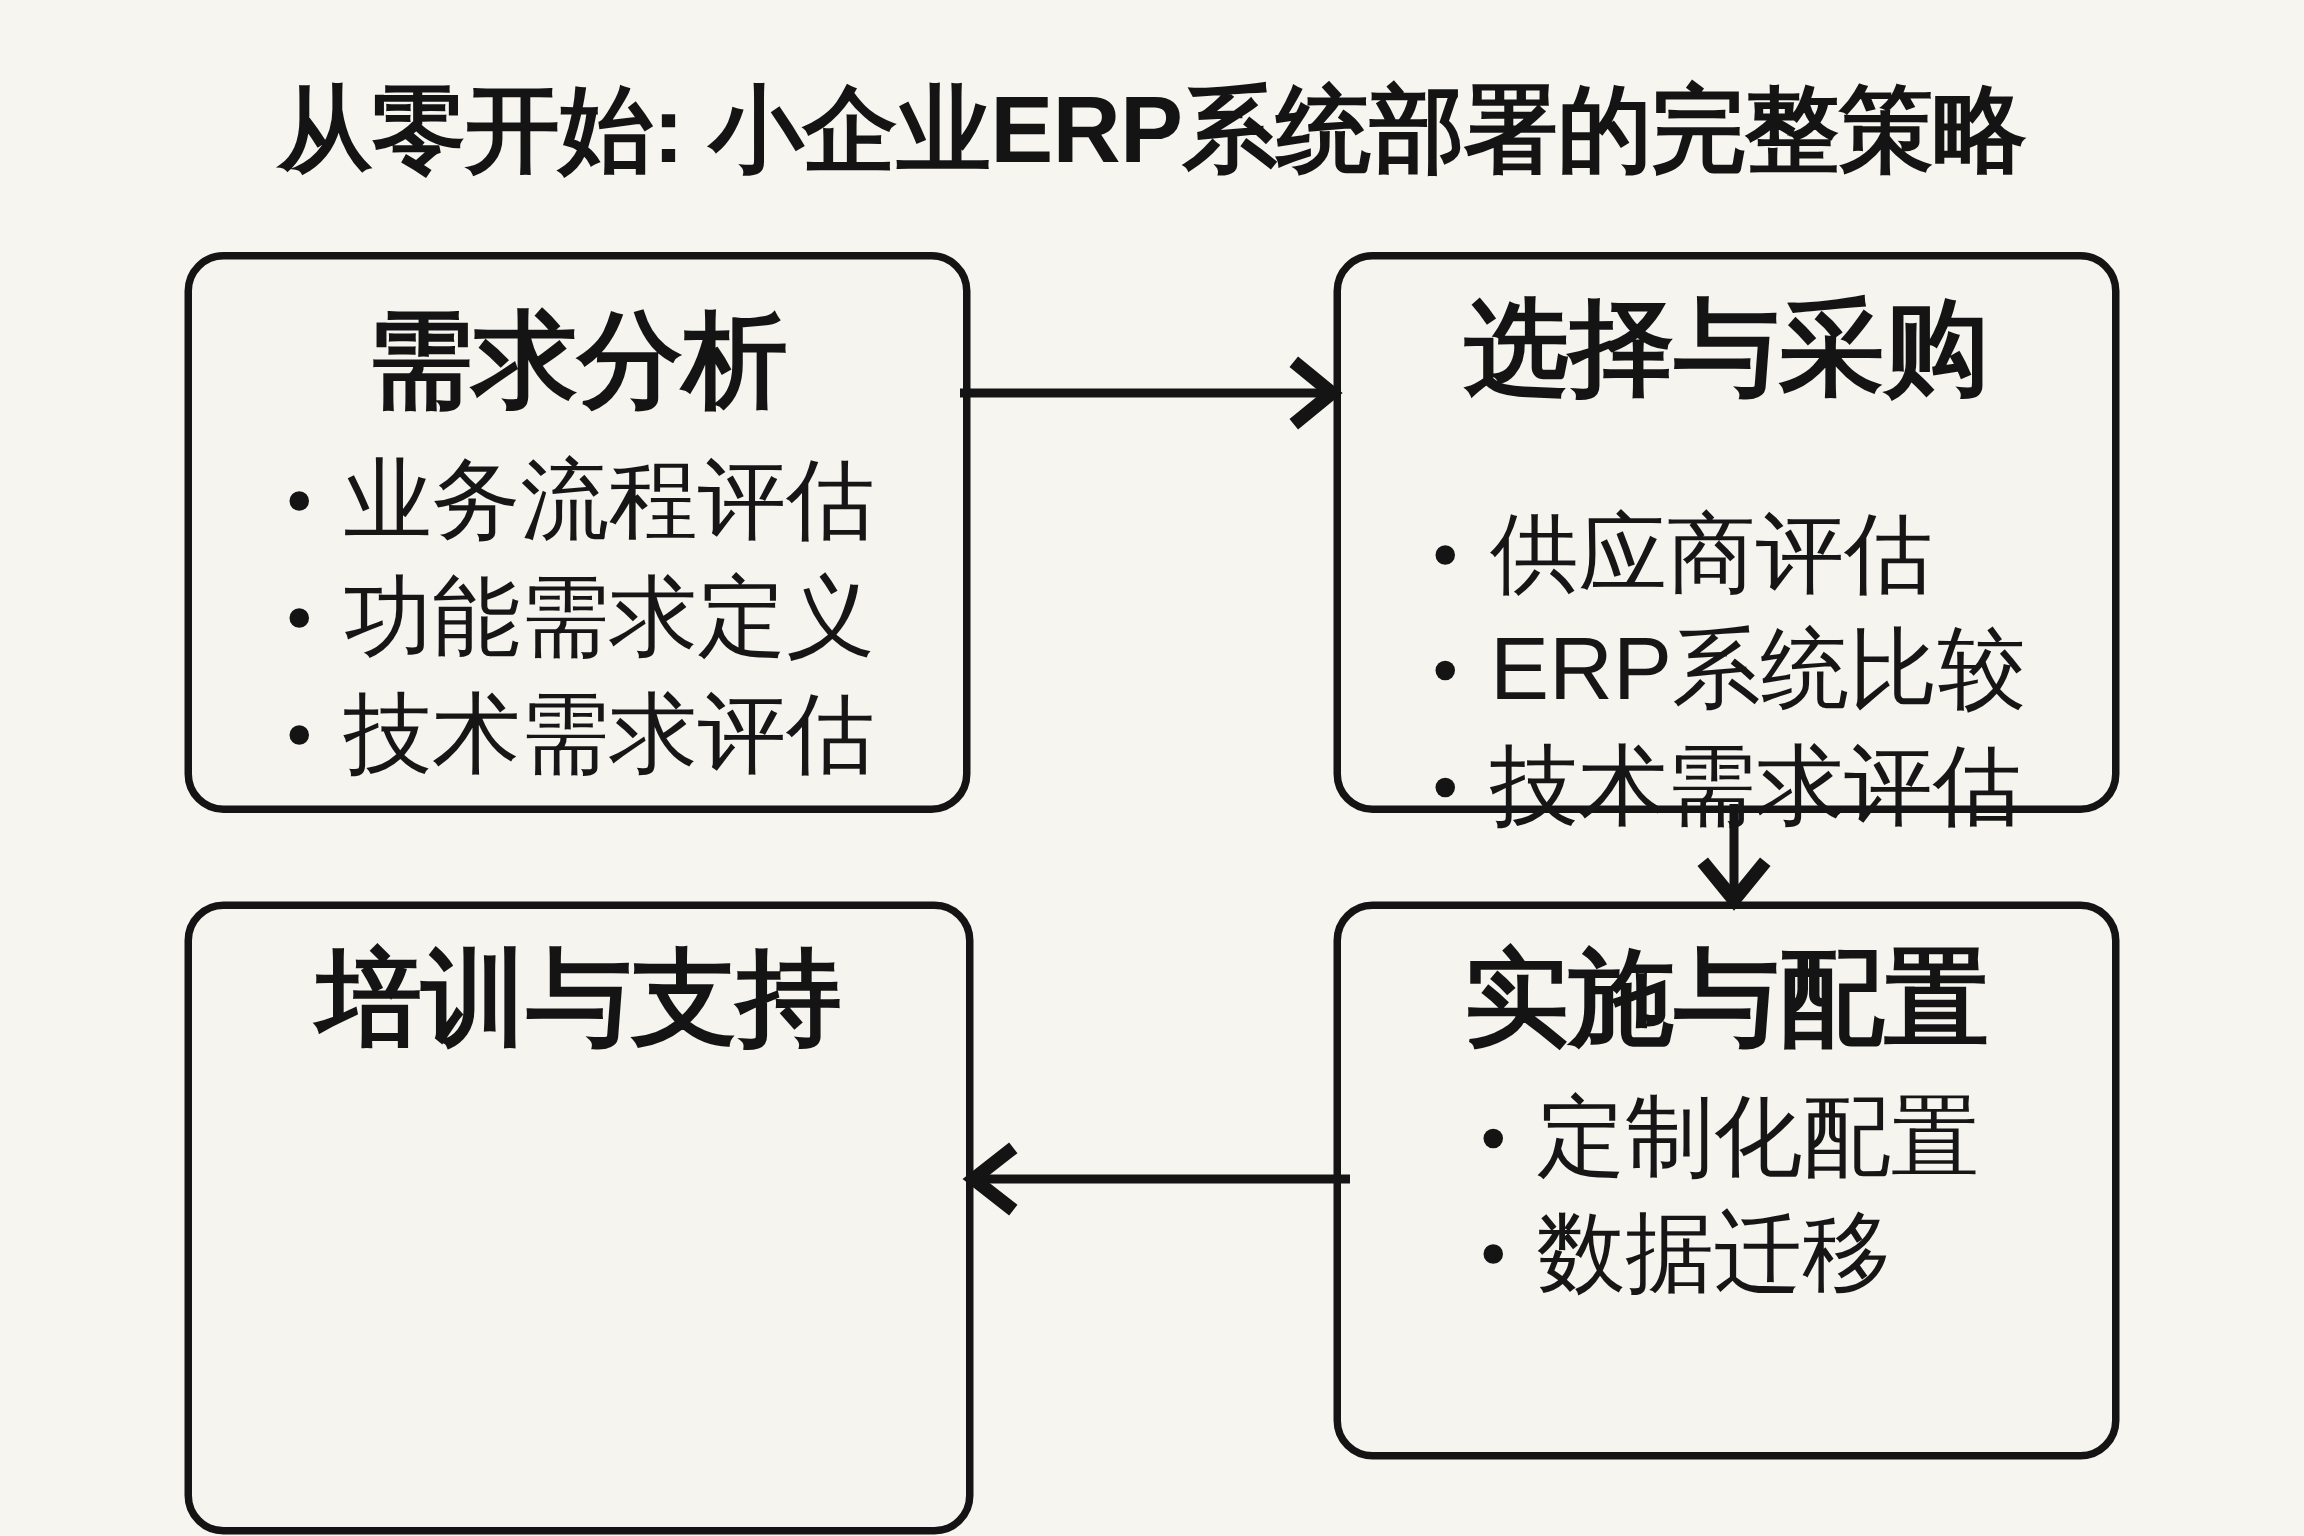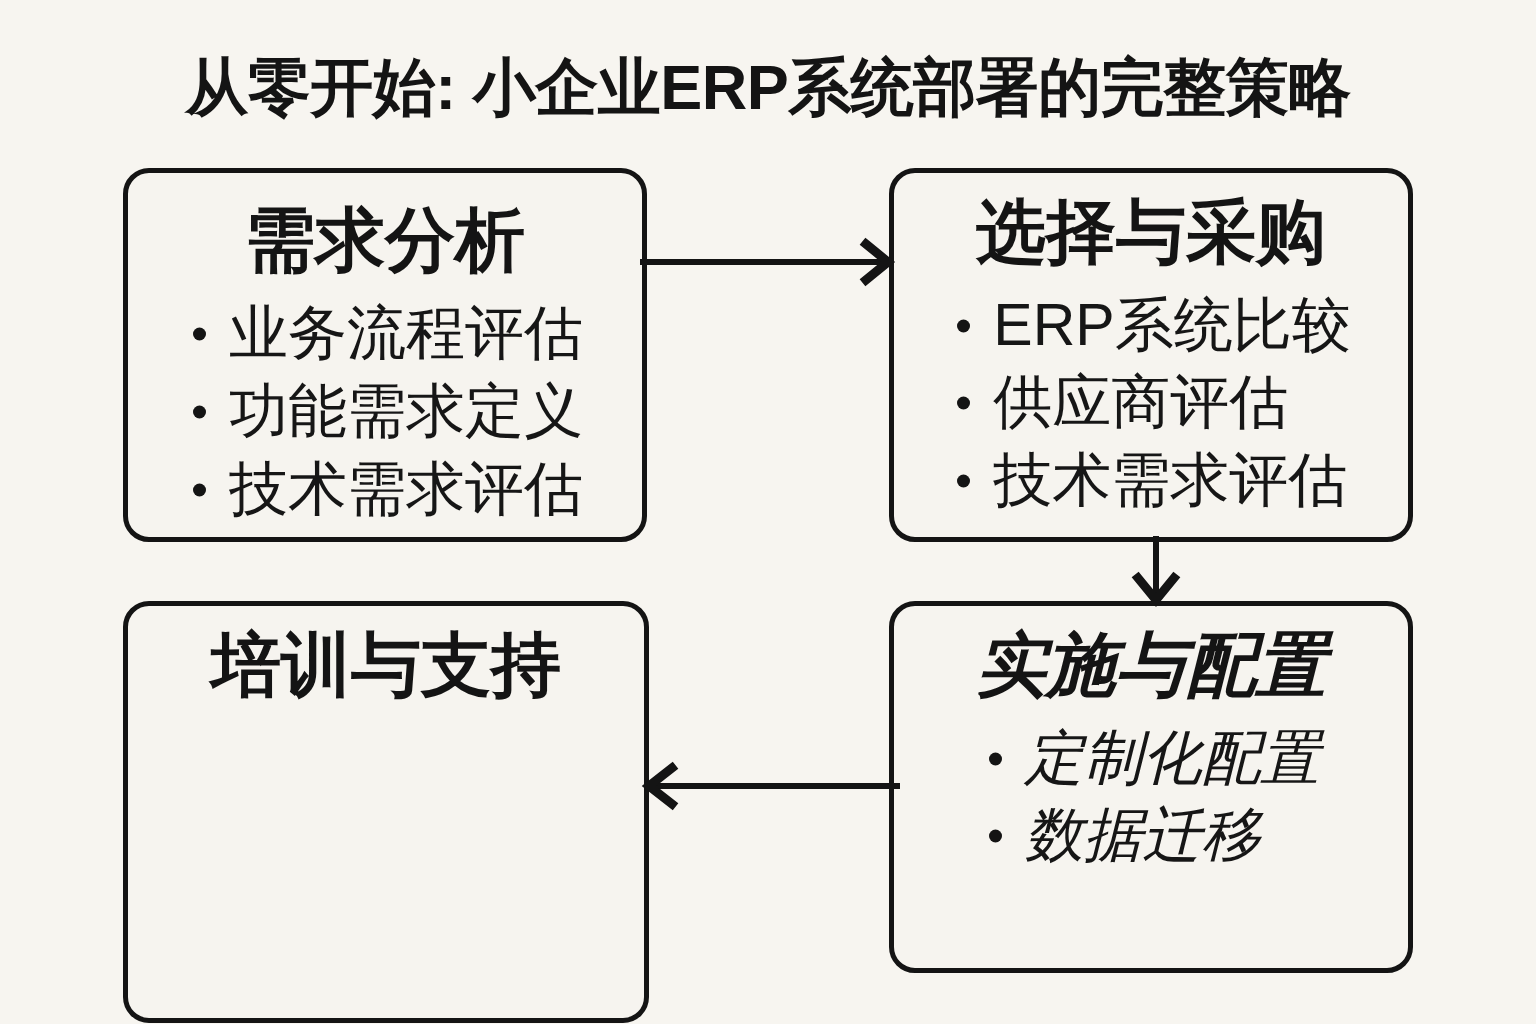--- a/index.html
+++ b/index.html
@@ -87,23 +87,23 @@
     top: 50%;
     transform: translateY(-50%);
     width: 13px;
     height: 13px;
     border-radius: 50%;
     background: #141414;
   }
 
   
   #box-requirements { left: 123px;  top: 168px; width: 524px; height: 374px; justify-content: center; }
-  #box-selection    { left: 889px;  top: 168px; width: 524px; height: 374px; }
+  #box-selection    { left: 889px;  top: 168px; width: 524px; height: 374px; gap: 44px; }
   #box-training     { left: 123px;  top: 601px; width: 526px; height: 422px; }
-  #box-implement    { left: 889px;  top: 601px; width: 524px; height: 372px; font-style: italic; }
+  #box-implement    { left: 889px;  top: 601px; width: 524px; height: 372px; }
 
   
   .arrow-svg {
     position: absolute;
     overflow: visible;
   }
   #arrow-req-to-sel  { left: 640px; top: 236px;  width: 256px; height: 52px; }
   #arrow-sel-to-impl { left: 1128px; top: 536px; width: 56px;  height: 72px; }
   #arrow-impl-to-tra { left: 640px; top: 760px;  width: 260px; height: 52px; }
 
@@ -133,22 +133,22 @@
     <ul class="node-list">
       <li><span class="bullet-dot"></span><span>业务流程评估</span></li>
       <li><span class="bullet-dot"></span><span>功能需求定义</span></li>
       <li><span class="bullet-dot"></span><span>技术需求评估</span></li>
     </ul>
   </div>
 
   <div class="node-box" id="box-selection">
     <div class="node-title">选择与采购</div>
     <ul class="node-list">
+      <li><span class="bullet-dot"></span><span>供应商评估</span></li>
       <li><span class="bullet-dot"></span><span>ERP系统比较</span></li>
-      <li><span class="bullet-dot"></span><span>供应商评估</span></li>
       <li><span class="bullet-dot"></span><span>技术需求评估</span></li>
     </ul>
   </div>
 
   <div class="node-box" id="box-training">
     <div class="node-title">培训与支持</div>
   </div>
 
   <div class="node-box" id="box-implement">
     <div class="node-title">实施与配置</div>

